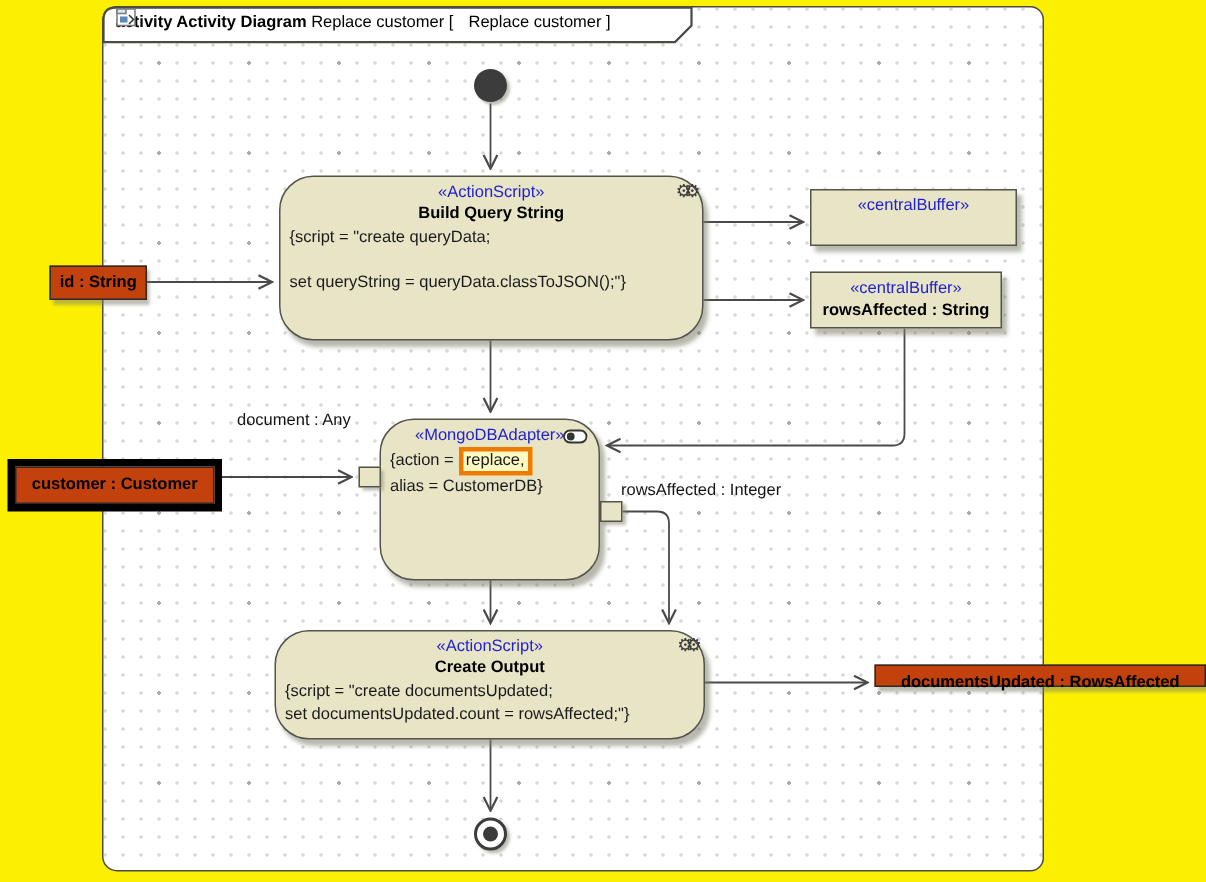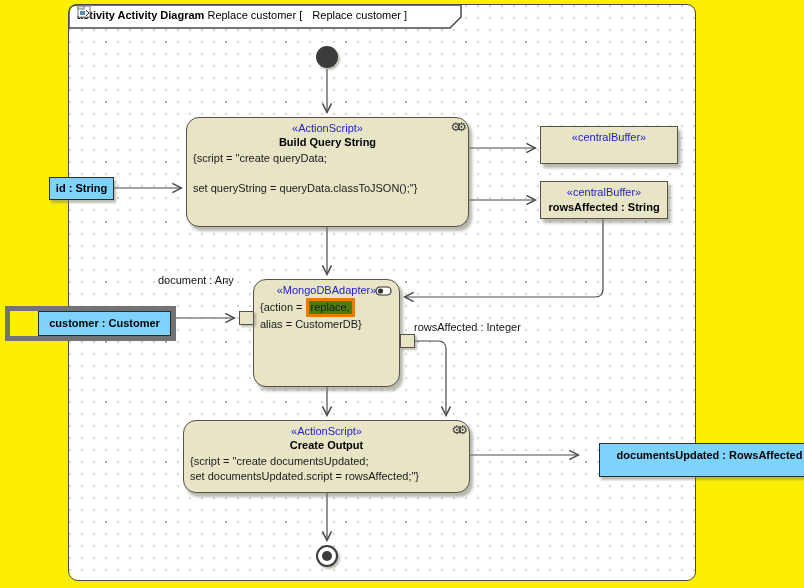--- a/index.html
+++ b/index.html
@@ -33,49 +33,48 @@
   }
   .hdr-bold { font-weight:bold; }
   .hdr-icon { display:inline-block; vertical-align:-2px; margin:0 2px; }
   
   .node {
     position:absolute; z-index:10;
     background:#E8E4C6;
     border:1.4px solid #55544A;
     box-shadow:3px 4px 3px rgba(125,125,110,0.55);
   }
-  .action { border-radius:13px; }
+  .action { border-radius:23px; }
   .stereotype { display:block; text-align:center; color:#2222CC; line-height:14px; padding-top:3px; }
   .node-name { display:block; text-align:center; font-weight:bold; color:#000; line-height:15px; }
   .script-body { padding:1px 5px 0 6px; }
   .script-line { line-height:15px; min-height:15px; white-space:nowrap; }
   .gears {
     position:absolute; top:3px; right:6px; font-size:12px; color:#3d3d3d;
     letter-spacing:-5px; line-height:12px;
   }
   .toggle-icon { position:absolute; top:6px; right:7px; }
   
   .buffer { text-align:center; }
   .buffer .node-name { line-height:16px; }
   
   .mongo .node-name { max-width:104px; margin:0 auto; }
   .highlight-orange {
     display:inline-block; border:3px solid #EE7A00; padding:0 2px;
-    line-height:13px; background:#4d7c0f;
+    line-height:13px; background:#fef9c3;
   }
   
   .param {
     position:absolute; z-index:12;
-    background:#7dd3fc; border:1.2px solid #2b2b2b;
+    background:#c2410c; border:1.2px solid #2b2b2b;
     font-weight:bold; color:#000; text-align:center;
     box-shadow:2px 3px 2px rgba(125,125,110,0.5);
-    margin-left:16px;
   }
   .selection-frame {
-    position:absolute; z-index:13; border:5px solid #737373;padding-left:12px;
+    position:absolute; z-index:13; border:5px solid #000000;
   }
   .selection-frame .param { position:relative; box-shadow:none; left:0; top:0; }
   
   .pin {
     position:absolute; z-index:11;
     background:#E8E4C6; border:1.2px solid #55544A;
     box-shadow:2px 2px 2px rgba(125,125,110,0.5);
   }
   
   .initial-node {
@@ -181,31 +180,31 @@
 </div>
 
 <div class="pin" style="left:239px; top:311px; width:15px; height:14px;"></div>
 <div class="pin" style="left:400px; top:334px; width:15px; height:14px;"></div>
 
 <div class="node action" style="left:183px; top:420px; width:287px; height:73px;">
   <span class="stereotype">«ActionScript»</span>
   <span class="node-name">Create Output</span>
   <div class="script-body">
     <div class="script-line">{script = "create documentsUpdated;</div>
-    <div class="script-line">set documentsUpdated.script = rowsAffected;"}</div>
+    <div class="script-line">set documentsUpdated.count = rowsAffected;"}</div>
   </div>
   <span class="gears">⚙⚙</span>
 </div>
 
 <div class="param" style="left:33px; top:177px; width:65px; height:23px; line-height:21px;">id : String</div>
 
 <div class="selection-frame" style="left:5px; top:306px;">
   <div class="param" style="width:133px; height:25px; line-height:23px;">customer : Customer</div>
 </div>
 
-<div class="param" style="left:583px; top:443px; width:221px; height:34px; line-height:23px;">documentsUpdated : RowsAffected</div>
+<div class="param" style="left:583px; top:443px; width:221px; height:15px; line-height:23px;">documentsUpdated : RowsAffected</div>
 
 <div class="final-node">
   <div class="dot"></div>
 </div>
 
 <div class="edge-label" style="left:158px; top:274px;">document : Any</div>
 <div class="edge-label" style="left:414px; top:321px;">rowsAffected : Integer</div>
 
 </body></html>

